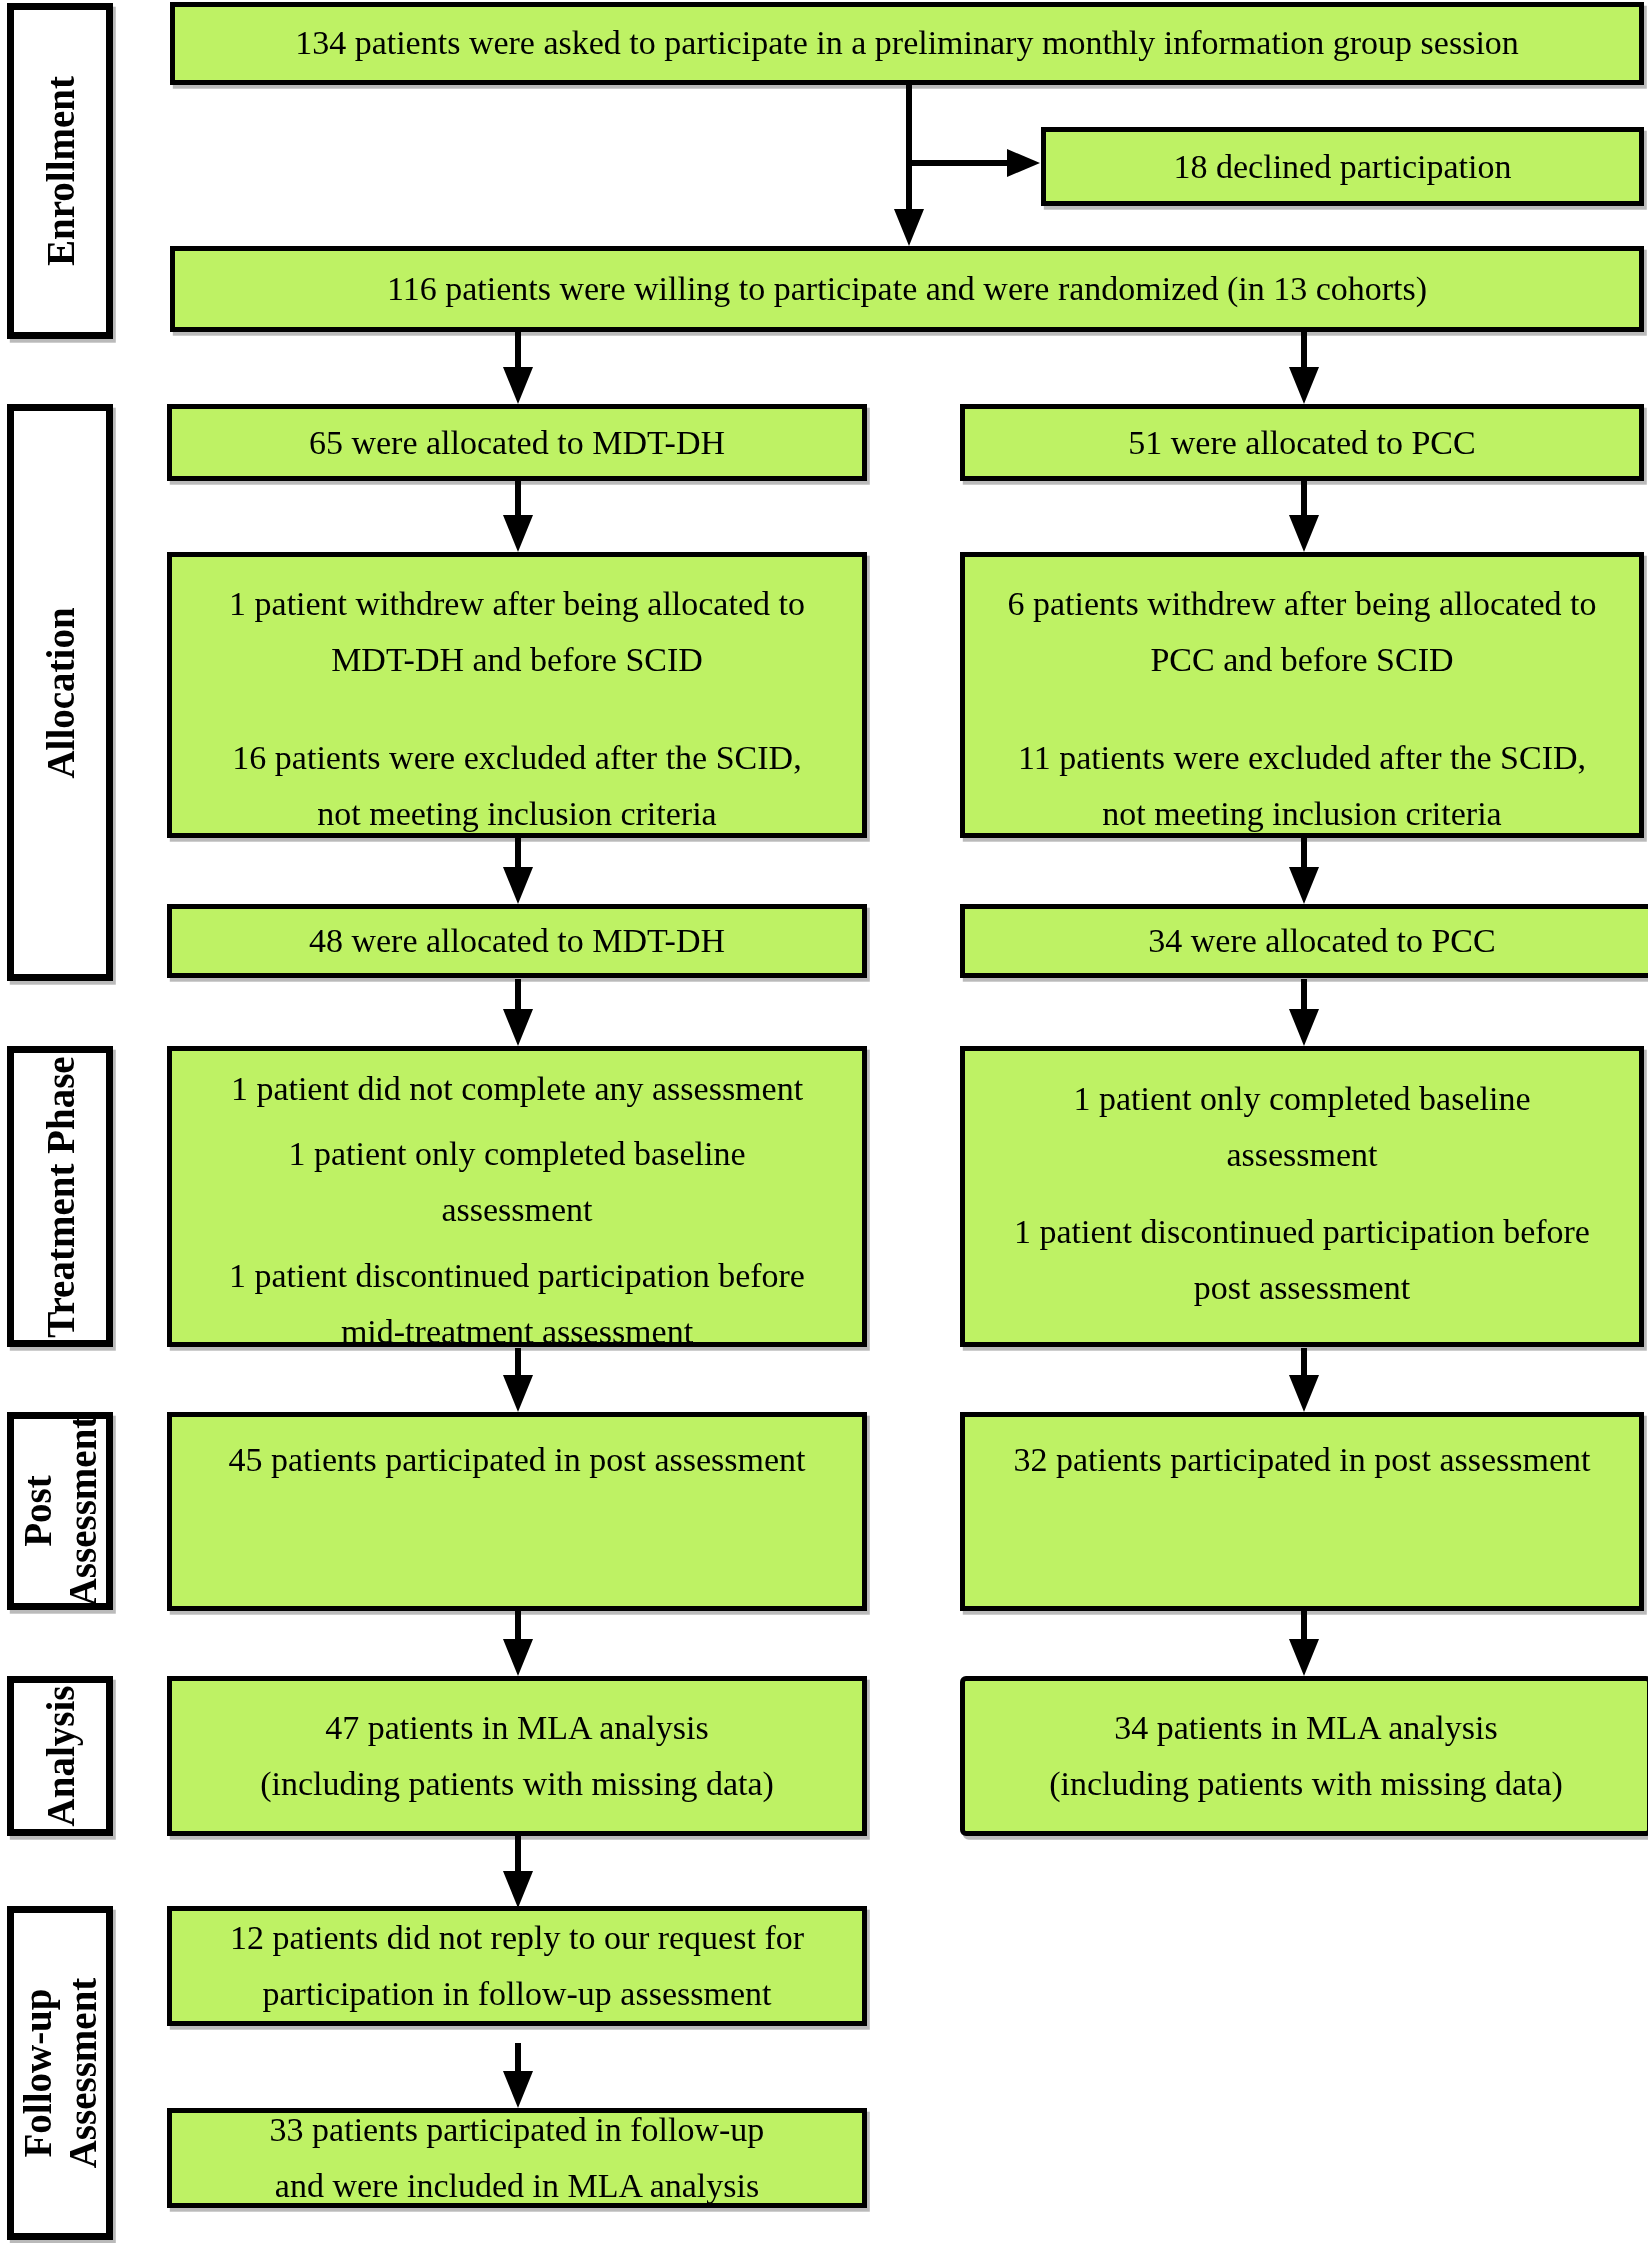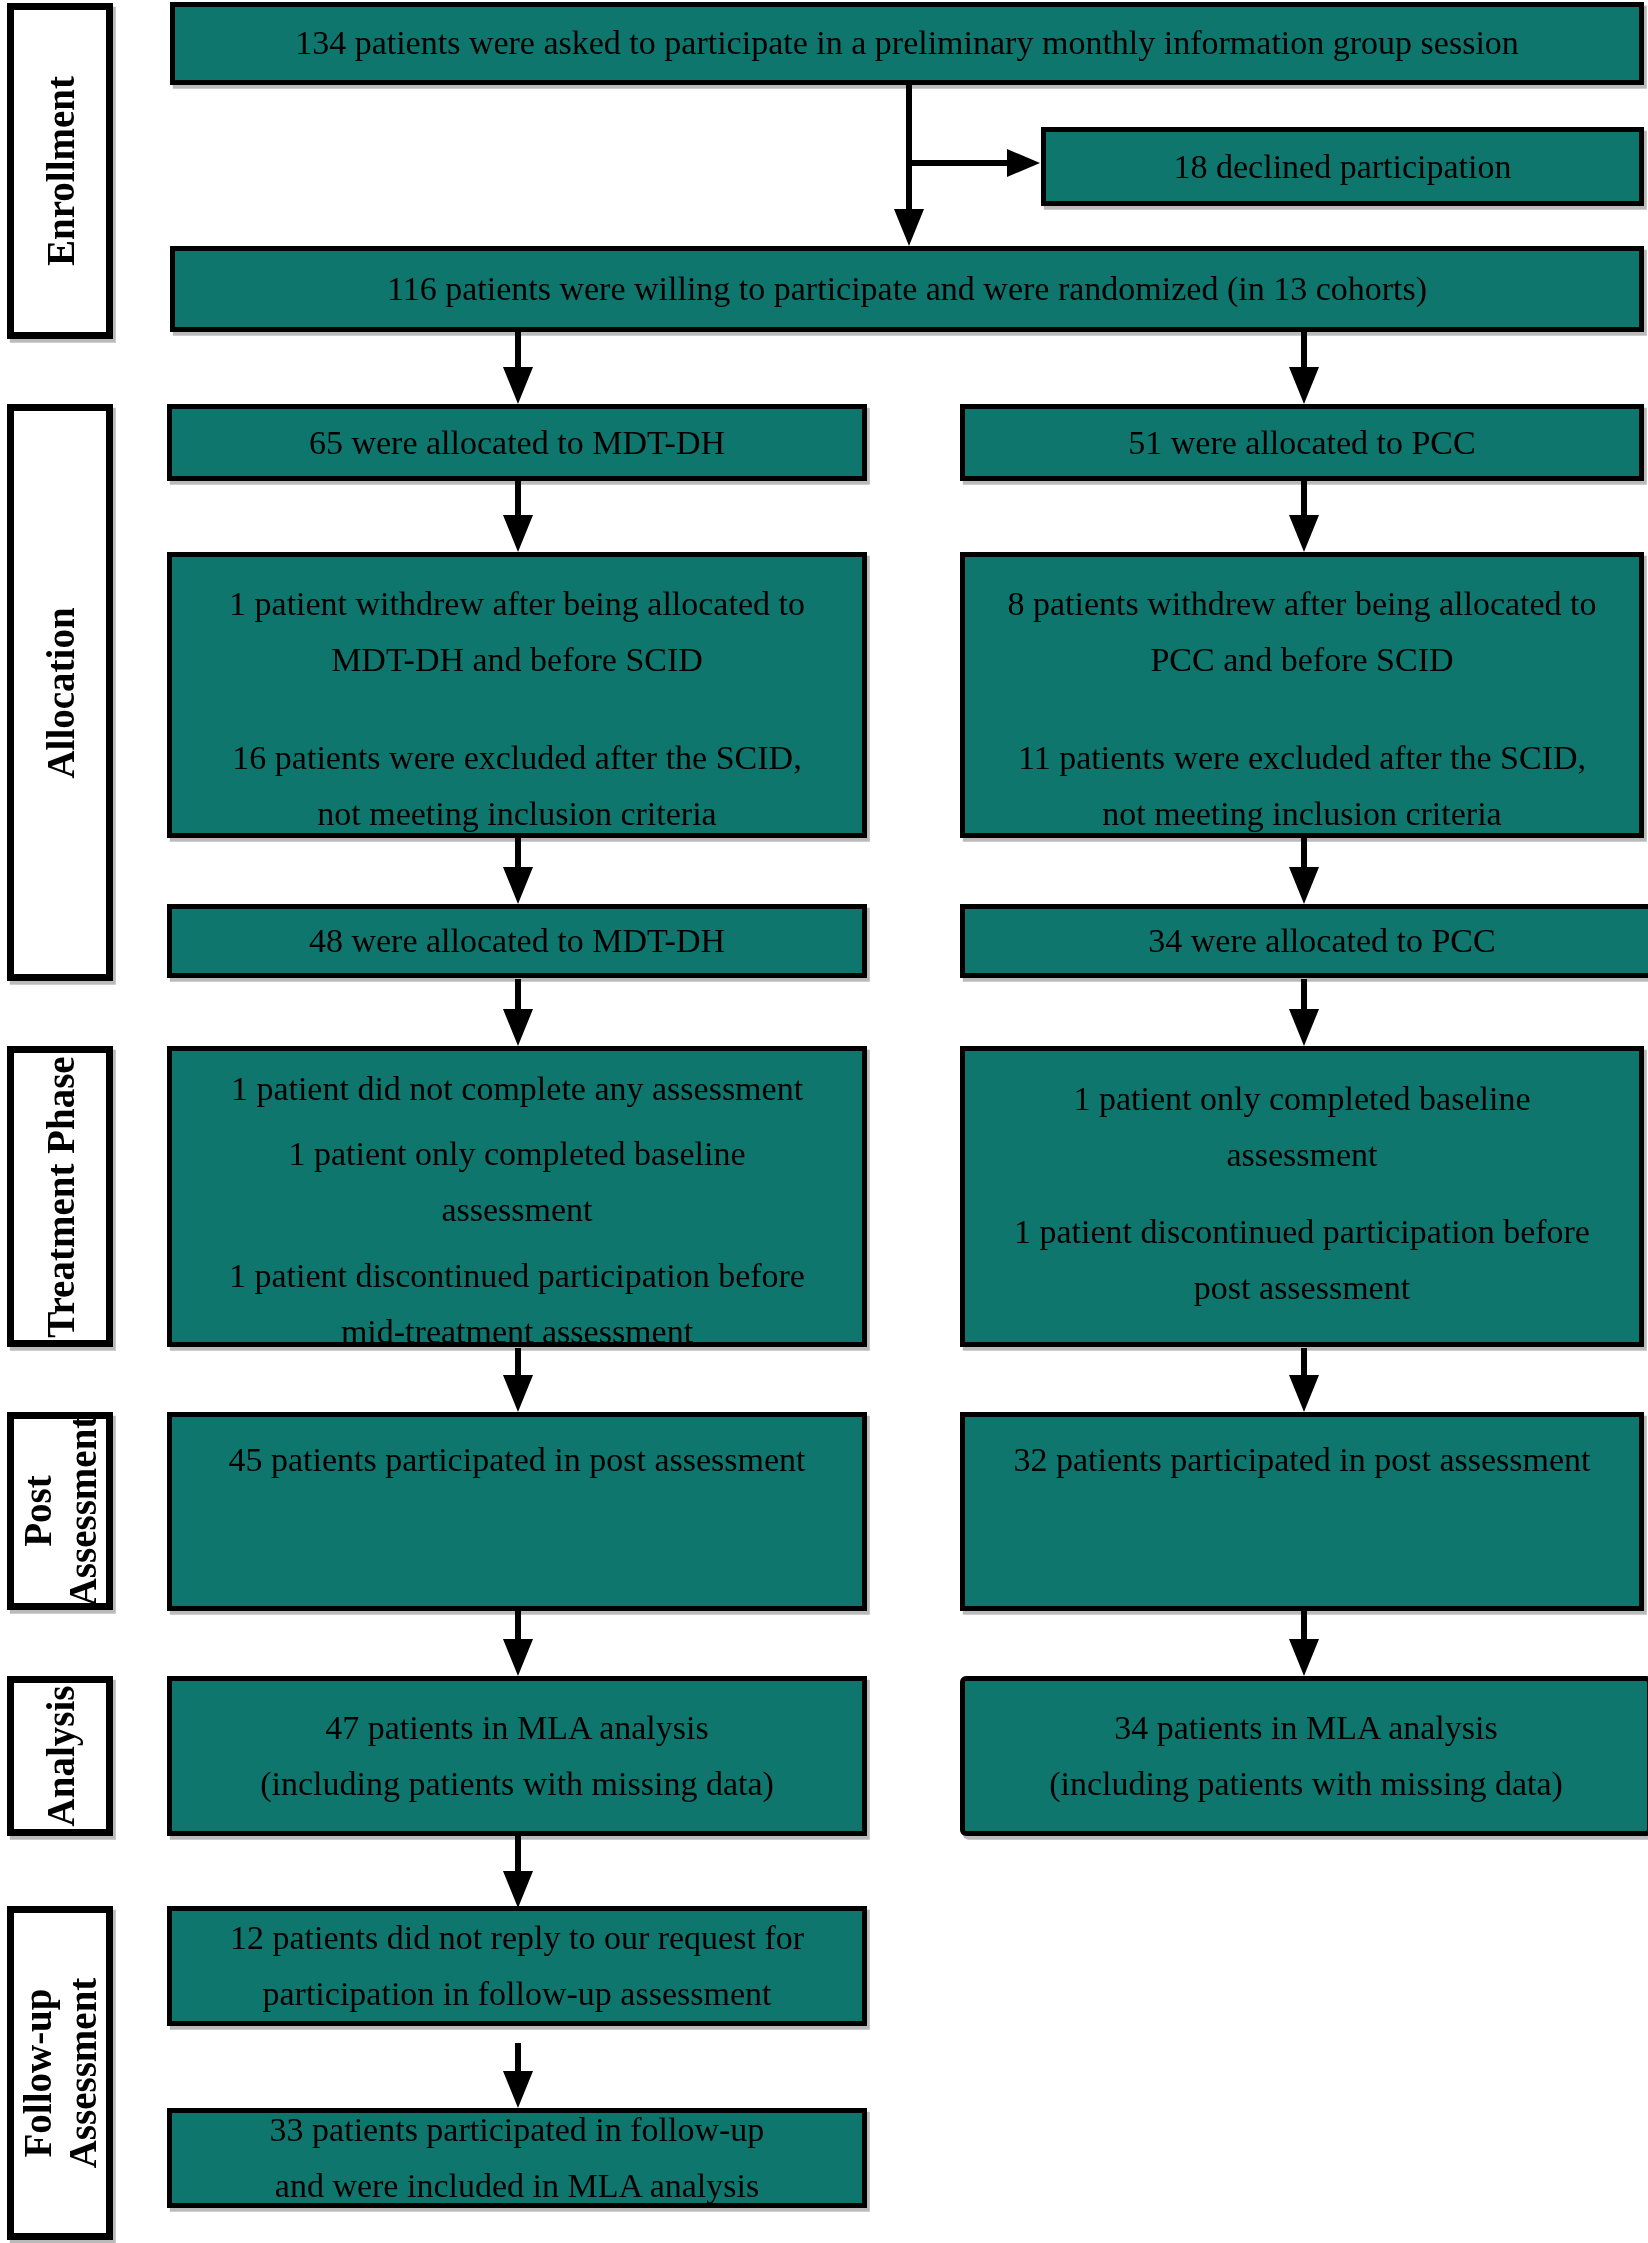--- a/index.html
+++ b/index.html
@@ -7,21 +7,21 @@
     position:relative;
     width:1648px;height:2244px;
     background:#ffffff;
     font-family:"Liberation Serif","DejaVu Serif",serif;
     color:#000;
     overflow:hidden;
   }
   
   .box{
     position:absolute;
-    background:#0f766e;
+    background:#bef264;
     border:5.6px solid #000;
     box-sizing:border-box;
     box-shadow:2.8px 3.7px 0 rgba(130,130,130,0.55);
     display:flex;
     flex-direction:column;
     align-items:center;
     text-align:center;
     font-size:34px;
     line-height:56px;
   }
@@ -119,21 +119,21 @@
     <p>51 were allocated to PCC</p>
   </div>
 
   <div class="box vtop gap-lg pad20" style="left:167px;top:552px;width:700px;height:286px;">
     <p>1 patient withdrew after being allocated to
 MDT-DH and before SCID</p>
     <p>16 patients were excluded after the SCID,
 not meeting inclusion criteria</p>
   </div>
   <div class="box vtop gap-lg pad20" style="left:960px;top:552px;width:684px;height:286px;">
-    <p>8 patients withdrew after being allocated to
+    <p>6 patients withdrew after being allocated to
 PCC and before SCID</p>
     <p>11 patients were excluded after the SCID,
 not meeting inclusion criteria</p>
   </div>
 
   <div class="box vcenter" style="left:167px;top:904px;width:700px;height:74px;">
     <p>48 were allocated to MDT-DH</p>
   </div>
   <div class="box vcenter" style="left:960px;top:904px;width:704px;height:74px;padding-left:20px;">
     <p>34 were allocated to PCC</p>

